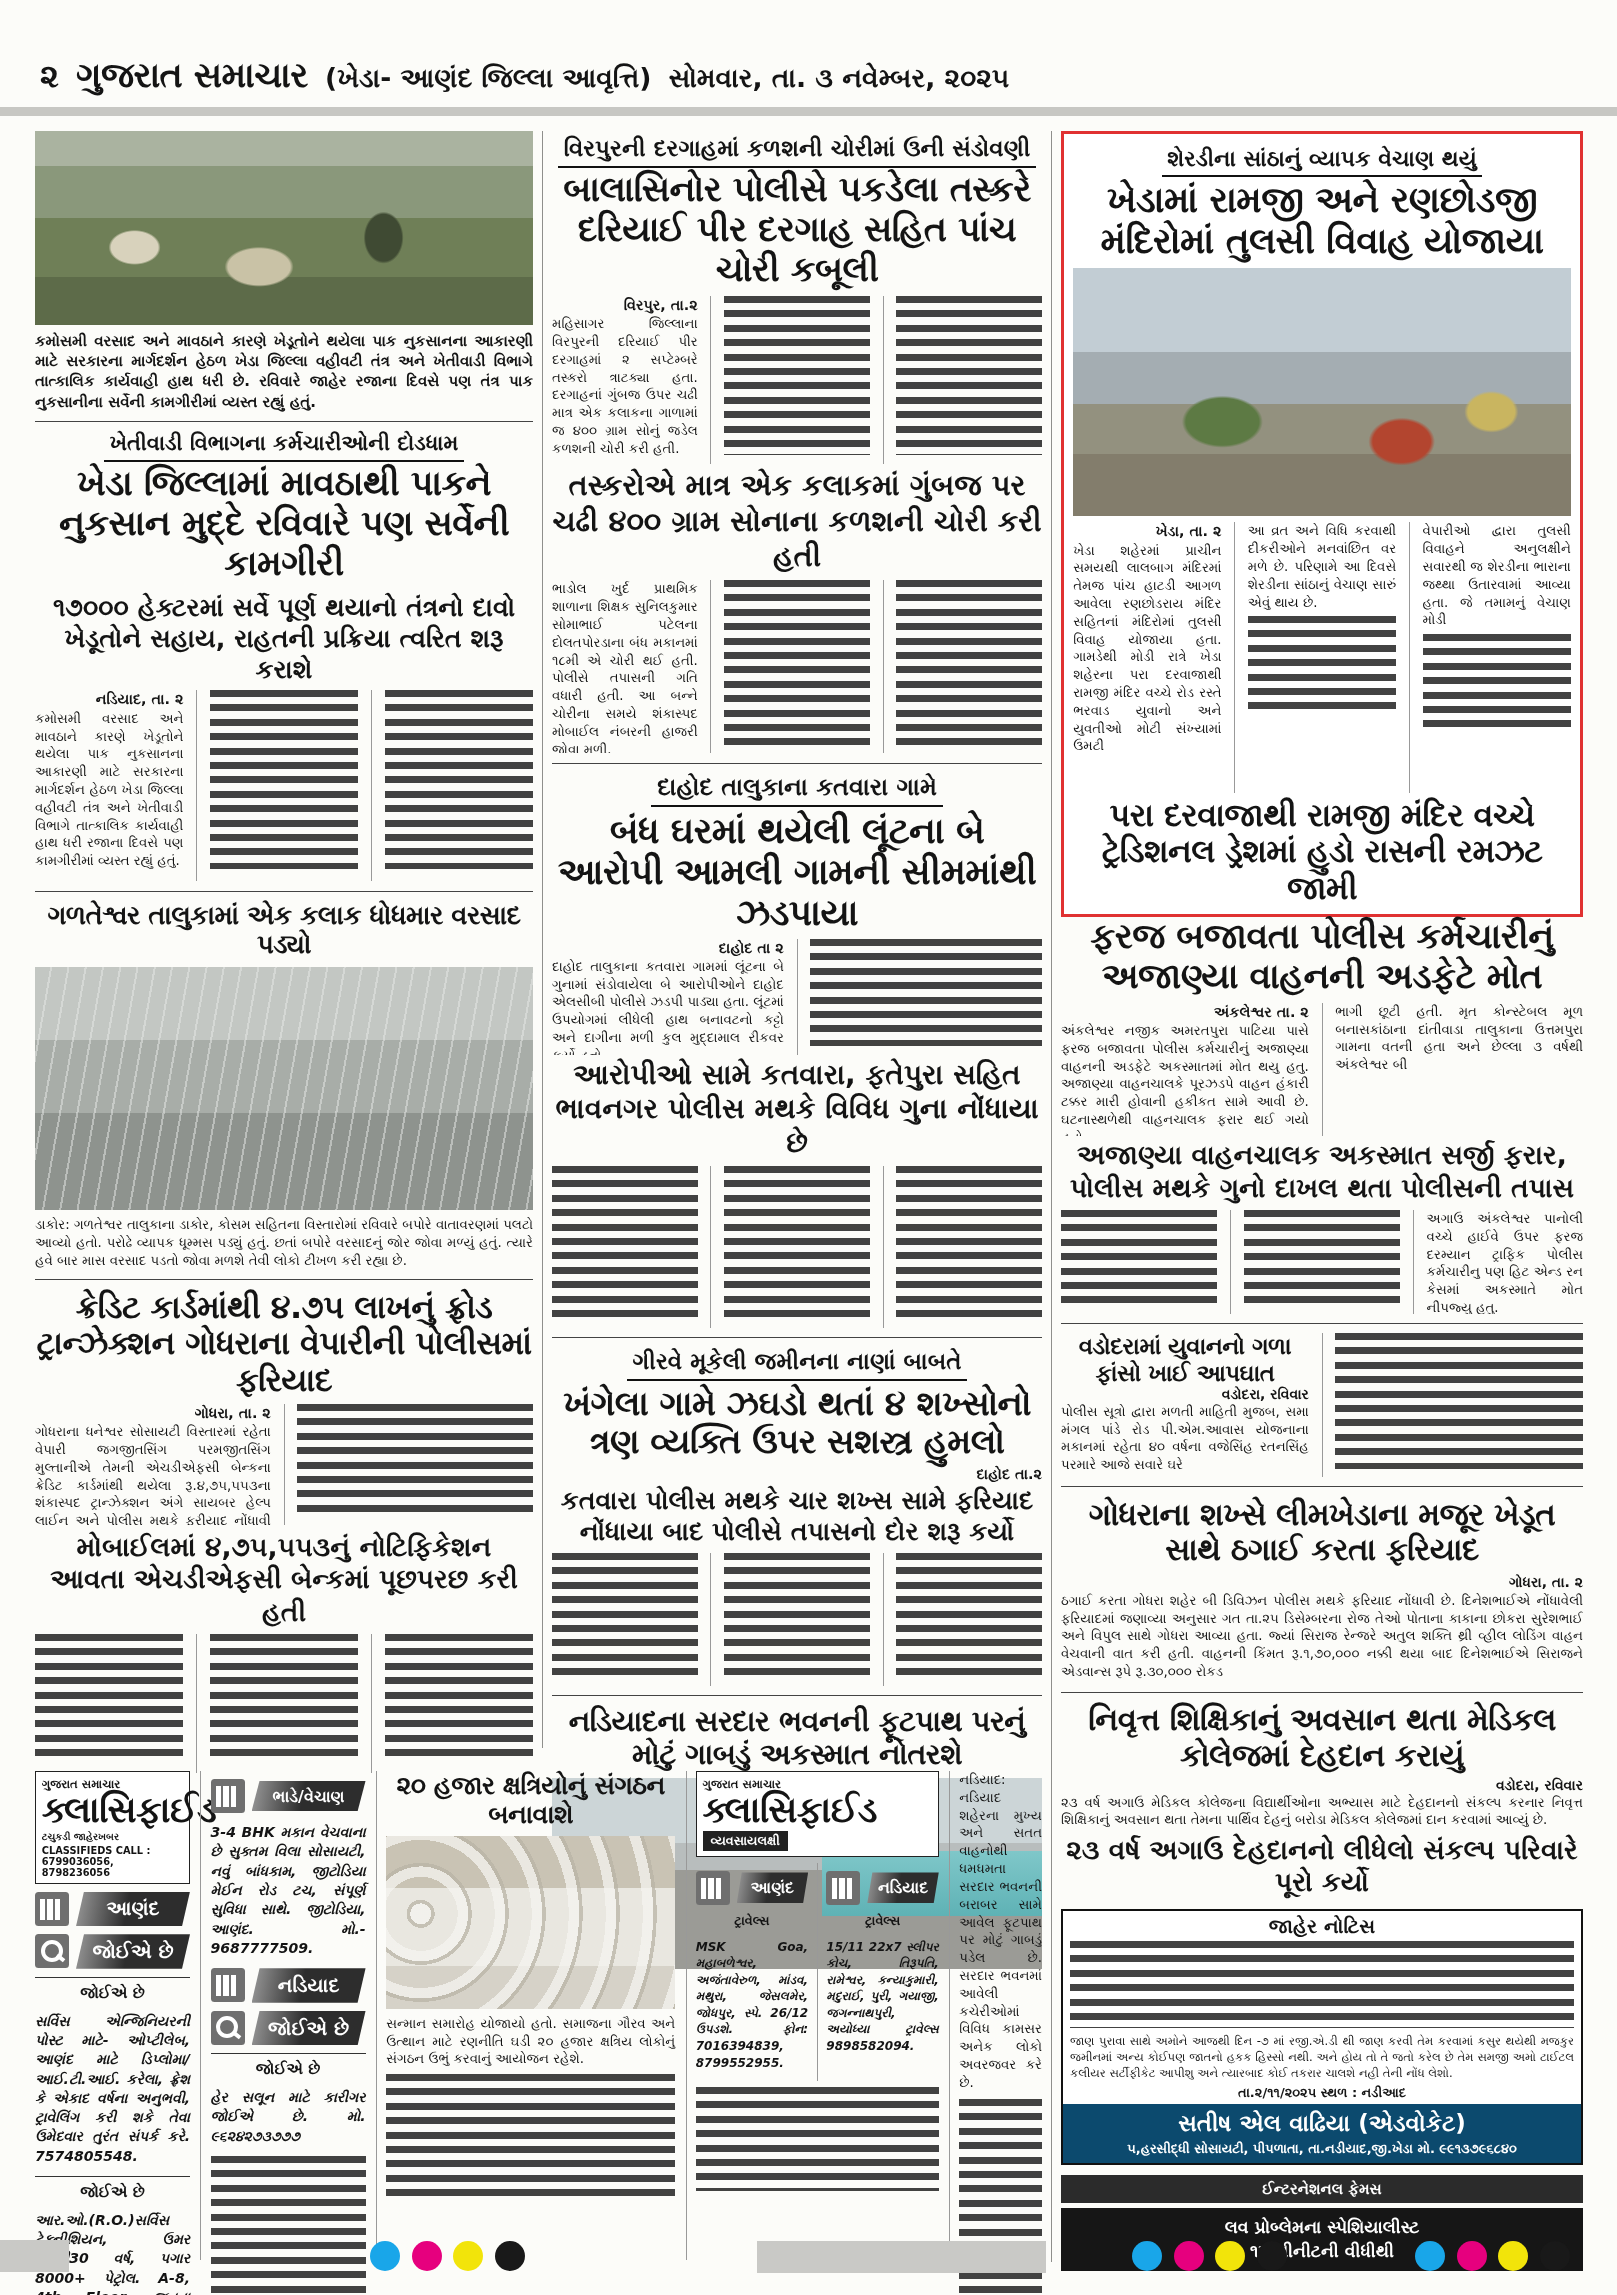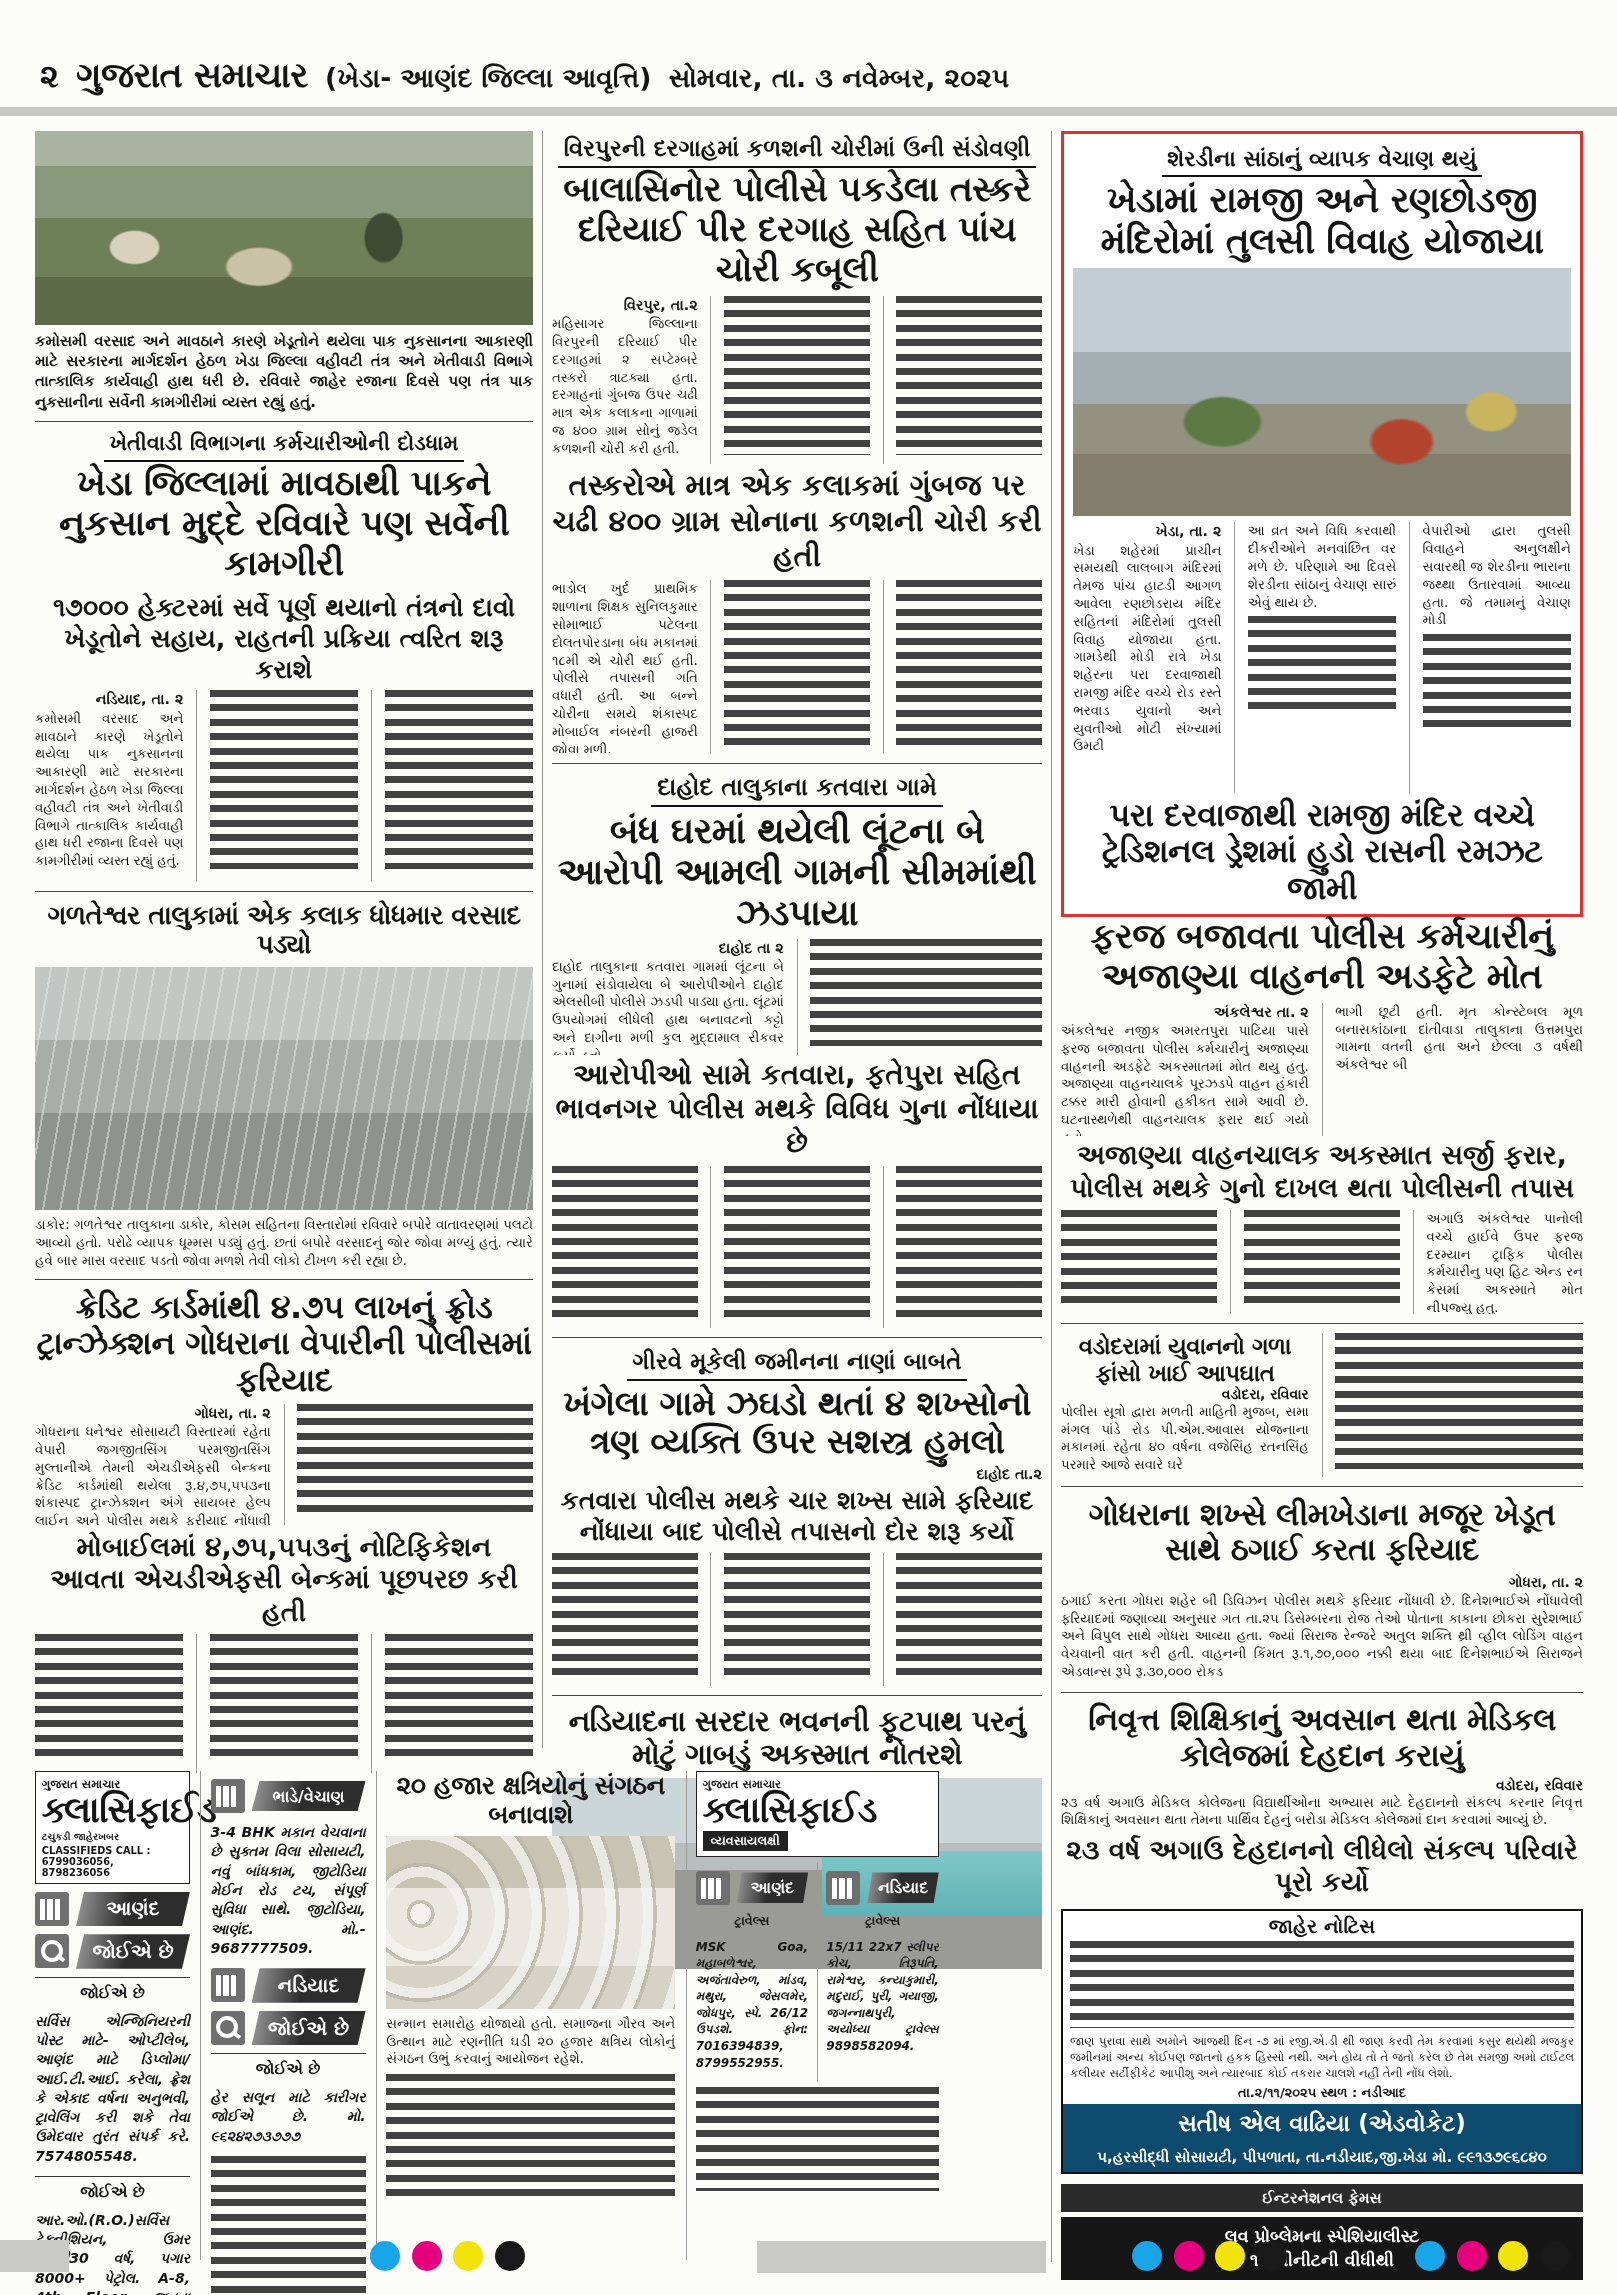--- a/index.html
+++ b/index.html
@@ -65,21 +65,21 @@
   .adtitle{font-size:15.6px;font-weight:900;text-align:center;margin:4.6px 0 1.2px;}
   .thinrule{border-top:1.2px solid #333;margin:5.8px 0;}
   
   .redbox{border:3.5px solid #e03131;padding:8px 9.2px;background:#fff;}
   .noticebox{border:2.3px solid #111;background:#fff;}
   .noticebox .ttl{font-weight:900;font-size:19.6px;text-align:center;padding:3.5px 0;}
   .noticebox .ntx{font-size:11.6px;line-height:1.4;text-align:justify;padding:0 7px;}
   .noticebox .ndate{font-size:13px;font-weight:800;display:flex;justify-content:center;padding:3.5px 7px;}
   .blackstrip{background:#0c4a6e;color:#fff;text-align:center;padding:5.8px 4.6px;}
   .blackstrip .nm{font-size:23px;font-weight:900;}
-  .blackstrip .ad2{font-size:15px;font-weight:700;margin-top:11px;}
+  .blackstrip .ad2{font-size:13px;font-weight:700;margin-top:4px;}
   .lovead{background:#161616;color:#fff;text-align:center;padding:8px 5.8px;}
   .lovead .l{font-size:17.3px;font-weight:900;line-height:1.35;}
   .miniad{background:#2b2b2b;color:#fff;font-size:15px;font-weight:800;text-align:center;padding:4.6px 3.5px;margin-bottom:5.8px;}
   
   .dots{display:flex;gap:11.6px;align-items:center;}
   .dot{width:30px;height:30px;border-radius:50%;}
   .graybar{background:#c9c9c6;height:32px;}
 </style>
 </head>
 <body>
@@ -391,20 +391,24 @@
               <span class="ic city"></span>
               <span class="tag" style="font-size:16px;">નડિયાદ</span>
             </div>
             <div class="adtitle" style="font-size:12.7px;">ટ્રાવેલ્સ</div>
             <div class="adtxt" style="font-size:12px;">15/11 22x7 સ્લીપર કોચ, તિરૂપતિ, રામેશ્વર, કન્યાકુમારી, મદુરાઈ, પુરી, ગયાજી, જગન્નાથપુરી, અયોધ્યા ટ્રાવેલ્સ 9898582094.</div>
           </div>
         </div>
         <div class="sim" style="height:104px;margin-top:5.8px;"></div>
       </div>
 
+      <div style="flex:1;min-width:0;border-left:0.6px solid #999;padding-left:9.2px;">
+        <div class="body">નડિયાદ: નડિયાદ શહેરના મુખ્ય અને સતત વાહનોથી ધમધમતા સરદાર ભવનની બરાબર સામે આવેલ ફૂટપાથ પર મોટું ગાબડું પડેલ છે. સરદાર ભવનમાં આવેલી કચેરીઓમાં વિવિધ કામસર અનેક લોકો અવરજવર કરે છે.</div>
+        <div class="sim" style="height:300px;margin-top:7px;"></div>
+      </div>
     </div>
   </div>
 
   <div class="abs graybar" style="left:0;top:2240px;width:69px;"></div>
   <div class="abs dots" style="left:370px;top:2241px;">
     <span class="dot" style="background:#19a6e9;"></span>
     <span class="dot" style="background:#e6007e;"></span>
     <span class="dot" style="background:#f2e40a;"></span>
     <span class="dot" style="background:#191919;"></span>
   </div>

